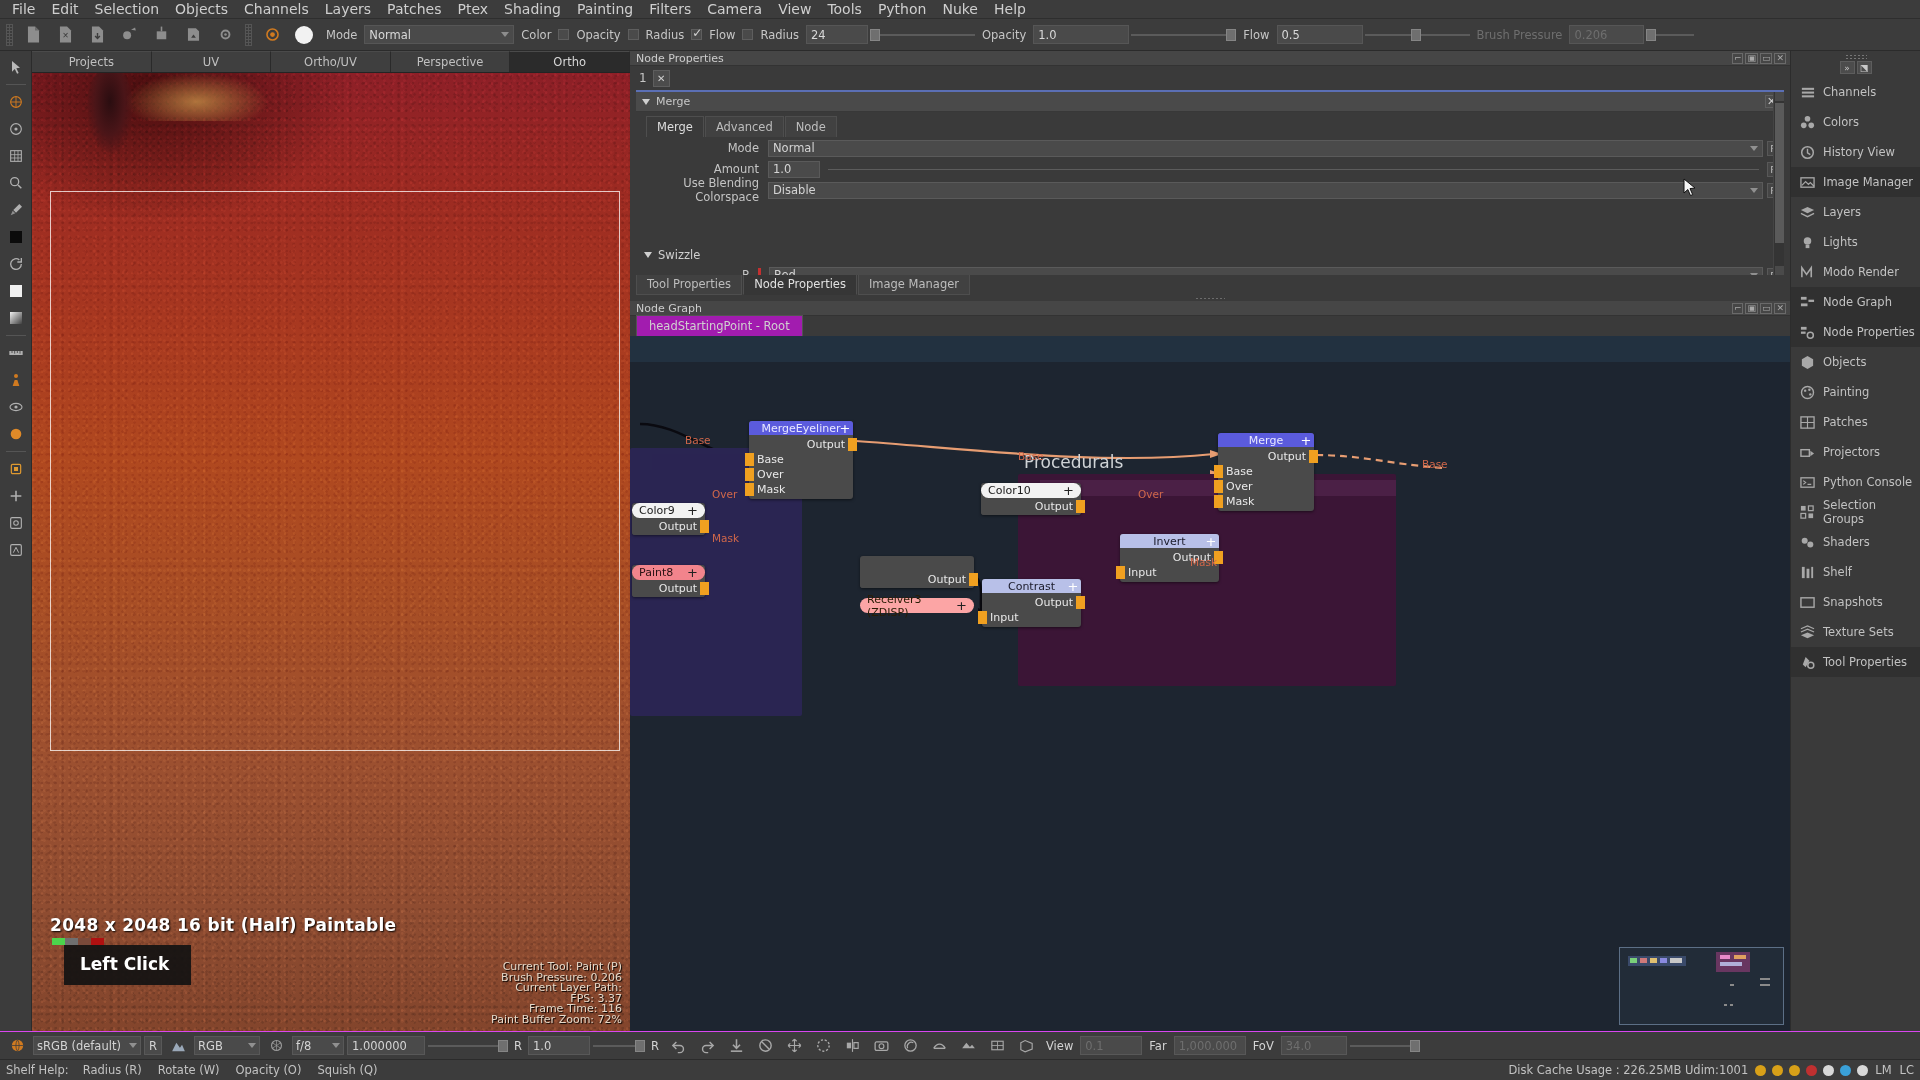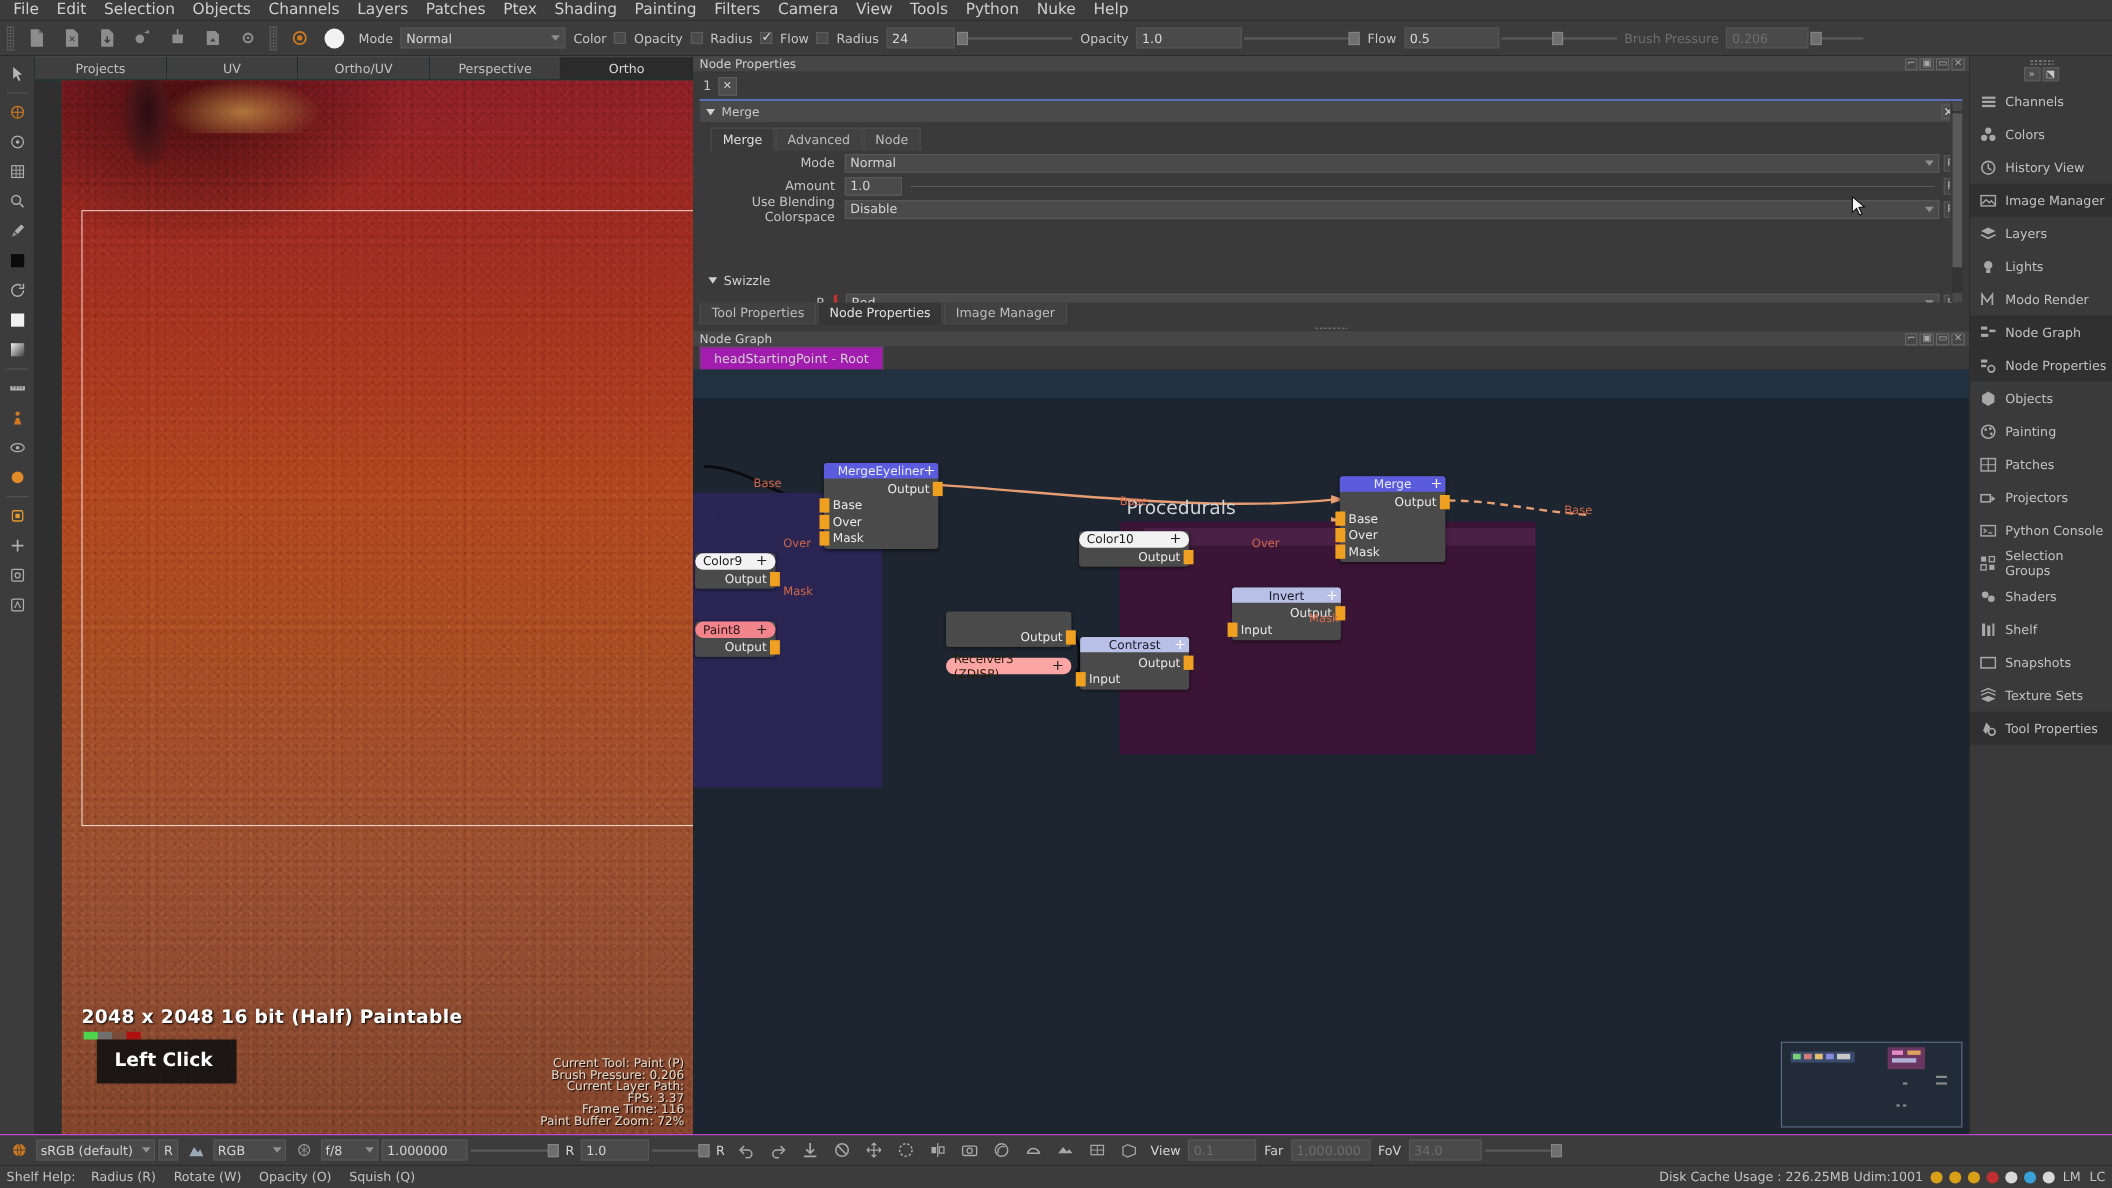--- a/index.html
+++ b/index.html
@@ -63,21 +63,21 @@
 
   
   .viewwrap { width: 598px; display: flex; flex-direction: column; background: #2f2f2f; }
   .viewtabs { display: flex; height: 22px; background: #0f766e; border-bottom: 1px solid #242424; }
   .viewtabs .vt {
     flex: 1; display: flex; align-items: center; justify-content: center;
     font-size: 11.5px; color: #c0c0c0; background: #3f3f3f;
     border-right: 1px solid #2a2a2a; border-top: 1px solid #4a4a4a;
   }
   .viewtabs .vt.active { background: #2b2b2b; color: #d8d8d8; }
-  .canvas { position: relative; flex: 1; overflow: hidden; margin-left: 24px; }
+  .canvas { position: relative; flex: 1; overflow: hidden; }
   .canvas .paint {
     position: absolute; inset: 0;
     background:
       radial-gradient(ellipse 300px 200px at 20% 2%, rgba(60,10,10,.85) 0%, rgba(0,0,0,0) 65%),
       linear-gradient(to bottom, #8d1f27 0%, #9c2a22 12%, #a83820 26%, #b0481f 40%, #a84e25 55%, #9c5030 72%, #8e4c31 88%, #83452c 100%);
   }
   .canvas .grain {
     position: absolute; inset: 0; opacity: .4; mix-blend-mode: overlay;
     background-image:
       radial-gradient(circle at 12% 18%, rgba(255,255,255,.35) 0 1px, transparent 1.6px),

